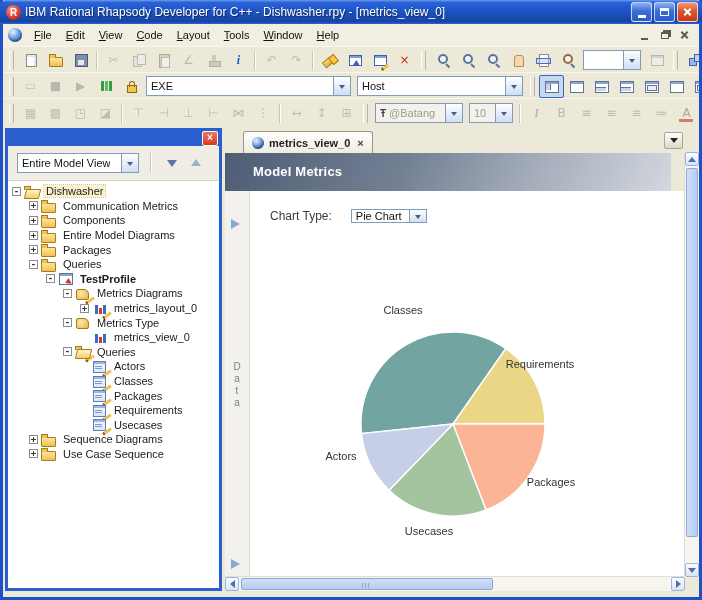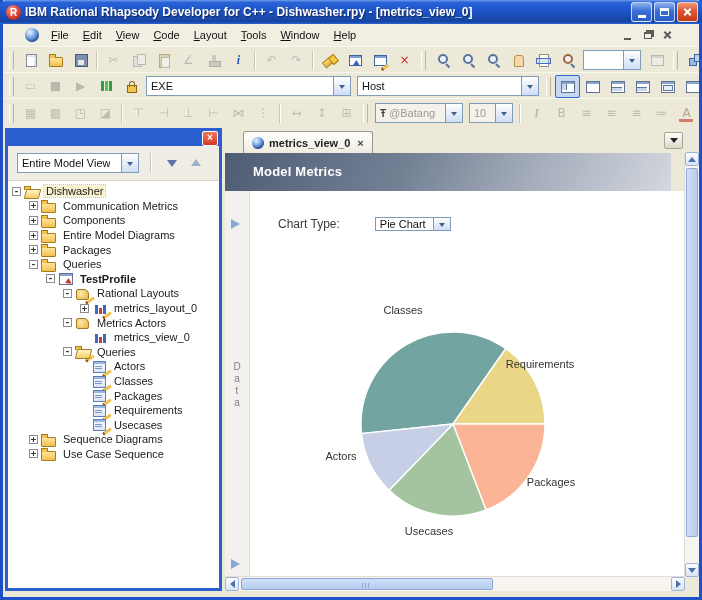--- a/index.html
+++ b/index.html
@@ -7,34 +7,34 @@
        font-family:"Liberation Sans",sans-serif;-webkit-font-smoothing:antialiased}
   .window{position:absolute;inset:0;box-sizing:border-box;border:3px solid #1e50c8;border-top:none;background:#ece9d8}
 
   
   .titlebar{position:absolute;top:0;left:-3px;right:-3px;height:24px;display:flex;align-items:center;
     background:linear-gradient(180deg,#6f9ceb 0%,#2a63d8 10%,#1d54c8 45%,#17449f 90%,#2a63d8 100%);
     border-radius:6px 6px 0 0;padding:0 4px;box-sizing:border-box}
   .appicon{width:15px;height:15px;border-radius:50%;flex:none;margin:0 4px 0 2px;
     background:radial-gradient(circle at 35% 30%,#ff8f7d,#d4392b 60%,#8e1b10);display:flex;align-items:center;justify-content:center;
     color:#fff;font-size:10px;font-weight:bold}
-  .wtitle{color:#fff;font-size:12px;font-weight:bold;text-shadow:1px 1px 1px rgba(0,0,0,.5);white-space:nowrap;overflow:hidden}
+  .wtitle{color:#fff;font-size:12px;font-weight:normal;text-shadow:1px 1px 1px rgba(0,0,0,.5);white-space:nowrap;overflow:hidden}
   .wbtns{margin-left:auto;display:flex;gap:2px}
   .wbtn{width:21px;height:20px;border-radius:3px;border:1px solid rgba(255,255,255,.7);box-sizing:border-box;
     background:linear-gradient(180deg,#8fb0ec,#3a6fd8 45%,#2a5cc4);display:flex;align-items:center;justify-content:center;position:relative}
   .wbtn.close{background:linear-gradient(180deg,#f09a78,#dd5631 45%,#c33a17)}
   .sh-min{width:8px;height:3px;background:#fff;margin-top:9px}
   .sh-max{width:9px;height:8px;border:1px solid #fff;border-top:3px solid #fff;box-sizing:border-box}
   .sh-x{position:relative;width:11px;height:11px}
   .sh-x::before,.sh-x::after{content:"";position:absolute;left:1px;top:4.5px;width:9px;height:2px;background:#fff}
   .sh-x::before{transform:rotate(45deg)}.sh-x::after{transform:rotate(-45deg)}
 
   
   .menubar{position:absolute;top:24px;left:0;right:0;height:22px;background:#f1efe2;border-bottom:1px solid #d8d5c4;
-    display:flex;align-items:center;padding:0 20px}
+    display:flex;align-items:center;padding:0 3px}
   .globe{width:14px;height:14px;border-radius:50%;flex:none;margin:0 5px 0 2px;
     background:radial-gradient(circle at 35% 30%,#e8f3ff,#6fa0e0 45%,#2456ae);box-shadow:inset -1px -2px 2px rgba(0,0,60,.35)}
   .mitem{font-size:11px;padding:3px 7px;color:#111;cursor:default}
   .mitem u{text-decoration:underline}
   .mdibtns{margin-left:auto;display:flex;gap:3px;padding-right:3px}
   .mdib{width:17px;height:14px;display:flex;align-items:center;justify-content:center;position:relative}
   .m-min{width:7px;height:2px;background:#5a5a5a;margin-top:8px}
   .m-res{width:8px;height:7px;border:1px solid #5a5a5a;border-top:2px solid #5a5a5a;box-sizing:border-box;background:#f1efe2;box-shadow:2px -2px 0 -0px #5a5a5a}
   .m-x{position:relative;width:9px;height:9px}
   .m-x::before,.m-x::after{content:"";position:absolute;left:0;top:3.5px;width:9px;height:2px;background:#5a5a5a}
@@ -47,21 +47,21 @@
   .tbtn{width:23px;height:21px;flex:none;display:flex;align-items:center;justify-content:center;position:relative;
     border:1px solid transparent;border-radius:2px}
   .tbtn.pressed{border:1px solid #316ac5;background:#c6d7f1}
   .tbtn.dis{opacity:.62}
   .g{font-family:"DejaVu Sans",sans-serif;font-size:12px;line-height:1}
   .g.it{font-style:italic;font-family:"Liberation Serif",serif;font-weight:bold}
   .ub{position:absolute;left:4px;bottom:2px;width:14px;height:3px}
   .tsep{width:1px;height:19px;background:#c9c5b4;border-right:1px solid #fff;margin:0 3px;flex:none}
   .tgrip{width:3px;height:19px;border-left:1px solid #fff;border-right:1px solid #b9b6a4;margin:0 4px;flex:none}
   .combo{height:20px;box-sizing:border-box;border:1px solid #7f9db9;background:#fff;display:flex;align-items:center;
-    font-size:11px;padding-left:4px;margin:8px 3px;flex:none;overflow:hidden}
+    font-size:11px;padding-left:4px;margin:0 3px;flex:none;overflow:hidden}
   .combo .cv{white-space:nowrap;overflow:hidden;color:#111}
   .combo.cdis{background:#f4f2ea}.combo.cdis .cv{color:#9b9b97}
   .combo .fi{font-size:10px;font-weight:bold;color:#444;margin-right:3px}
   .ca{width:16px;align-self:stretch;margin-left:auto;border-left:1px solid #7f9db9;flex:none;
     background:linear-gradient(#fefefe,#cfdef5);display:flex;align-items:center;justify-content:center}
   .ca::after{content:"";width:0;height:0;border:3px solid transparent;border-top:4px solid #40618e;margin-top:4px}
 
   
   .ic{position:relative;width:14px;height:14px;display:inline-block}
   .ic-page::before{content:"";position:absolute;left:2px;top:1px;width:9px;height:11px;background:#fff;border:1px solid #8c8c8c;box-shadow:inset -2px 2px 0 #dbe6f2}
@@ -148,21 +148,21 @@
   .tablist::after{content:"";width:0;height:0;border:4px solid transparent;border-top:5px solid #222;margin-top:4px}
   .mheader{position:absolute;top:25px;left:0;right:28px;height:38px;
     background:linear-gradient(115deg,#4e5c74 0%,#738094 40%,#a7afbd 70%,#d3d7de 100%)}
   .mheader .htitle{position:absolute;left:28px;top:0;line-height:38px;color:#fff;font-size:13px;font-weight:bold;letter-spacing:.2px}
   .ebody{position:absolute;top:63px;left:0;right:14px;bottom:14px;background:#fff;overflow:hidden}
   .datastrip{position:absolute;left:0;top:0;bottom:0;width:24px;background:#f2f1ed;border-right:1px solid #dbdad4}
   .tri-r{position:absolute;left:6px;width:0;height:0;border:5px solid transparent;border-left:9px solid #86a9d8}
   .tri-top{top:28px}.tri-bot{bottom:8px}
   .sidetab{position:absolute;left:0;right:0;top:44%;text-align:center;font-size:10px;color:#7e7e7a;white-space:pre-line;line-height:12px}
   .chartarea{position:absolute;left:25px;top:0;right:0;bottom:0}
-  .ctrow{position:absolute;left:28px;top:18px;display:flex;align-items:center;gap:32px;z-index:2}
+  .ctrow{position:absolute;left:20px;top:18px;display:flex;align-items:center;gap:16px;z-index:2}
   .ctlabel{font-size:12px;color:#3c3c3c}
   .ctsel{width:76px;height:14px;font-size:11px}
   svg.pie{position:absolute;left:0;top:0;width:436px;height:380px}
   .plabel{font-size:11px;fill:#333;font-family:"Liberation Sans",sans-serif}
 
   
   .vscroll{position:absolute;right:0;top:24px;bottom:14px;width:14px;background:#f6f5f0;border-left:1px solid #e0ded4}
   .hscroll{position:absolute;left:0;right:14px;bottom:0;height:14px;background:#f6f5f0;border-top:1px solid #e0ded4}
   .sbtn{position:absolute;width:14px;height:14px;background:linear-gradient(#fdfdfd,#d8e4f6);border:1px solid #9cb3da;
     box-sizing:border-box;border-radius:2px;display:flex;align-items:center;justify-content:center}
@@ -320,21 +320,21 @@
       <div class="tbtn">
         <span class="ic ic-make"></span>
       </div>
       <div class="tbtn">
         <span class="ic ic-lock"></span>
       </div>
       <div class="combo" style="width: 205px;">
         <span class="cv">EXE</span>
         <span class="ca"></span>
       </div>
-      <div class="combo" style="width: 182px;">
+      <div class="combo" style="width: 166px;">
         <span class="cv">Host</span>
         <span class="ca"></span>
       </div>
       <div class="tgrip"></div>
       <div class="tbtn pressed">
         <span class="ic ic-pane1"></span>
       </div>
       <div class="tbtn">
         <span class="ic ic-pane2"></span>
       </div>
@@ -485,33 +485,33 @@
           <div class="trow" style="padding-left: 38px;">
             <span class="exp">-</span>
             <span class="ti ti-profile"></span>
             <span class="tlabel tb">TestProfile</span>
           </div>
           <div class="trow" style="padding-left: 55px;">
             <span class="exp">-</span>
             <span class="ti ti-gold">
               <span class="pen"></span>
             </span>
-            <span class="tlabel">Rational Layouts</span>
+            <span class="tlabel">Metrics Diagrams</span>
           </div>
           <div class="trow" style="padding-left: 72px;">
             <span class="exp">+</span>
             <span class="ti ti-bars">
               <span class="pen"></span>
             </span>
             <span class="tlabel">metrics_layout_0</span>
           </div>
           <div class="trow" style="padding-left: 55px;">
             <span class="exp">-</span>
             <span class="ti ti-gold"></span>
-            <span class="tlabel">Metrics Actors</span>
+            <span class="tlabel">Metrics Type</span>
           </div>
           <div class="trow" style="padding-left: 72px;">
             <span class="expsp"></span>
             <span class="ti ti-bars"></span>
             <span class="tlabel">metrics_view_0</span>
           </div>
           <div class="trow" style="padding-left: 55px;">
             <span class="exp">-</span>
             <span class="ti ti-folderopen">
               <span class="pen"></span>

